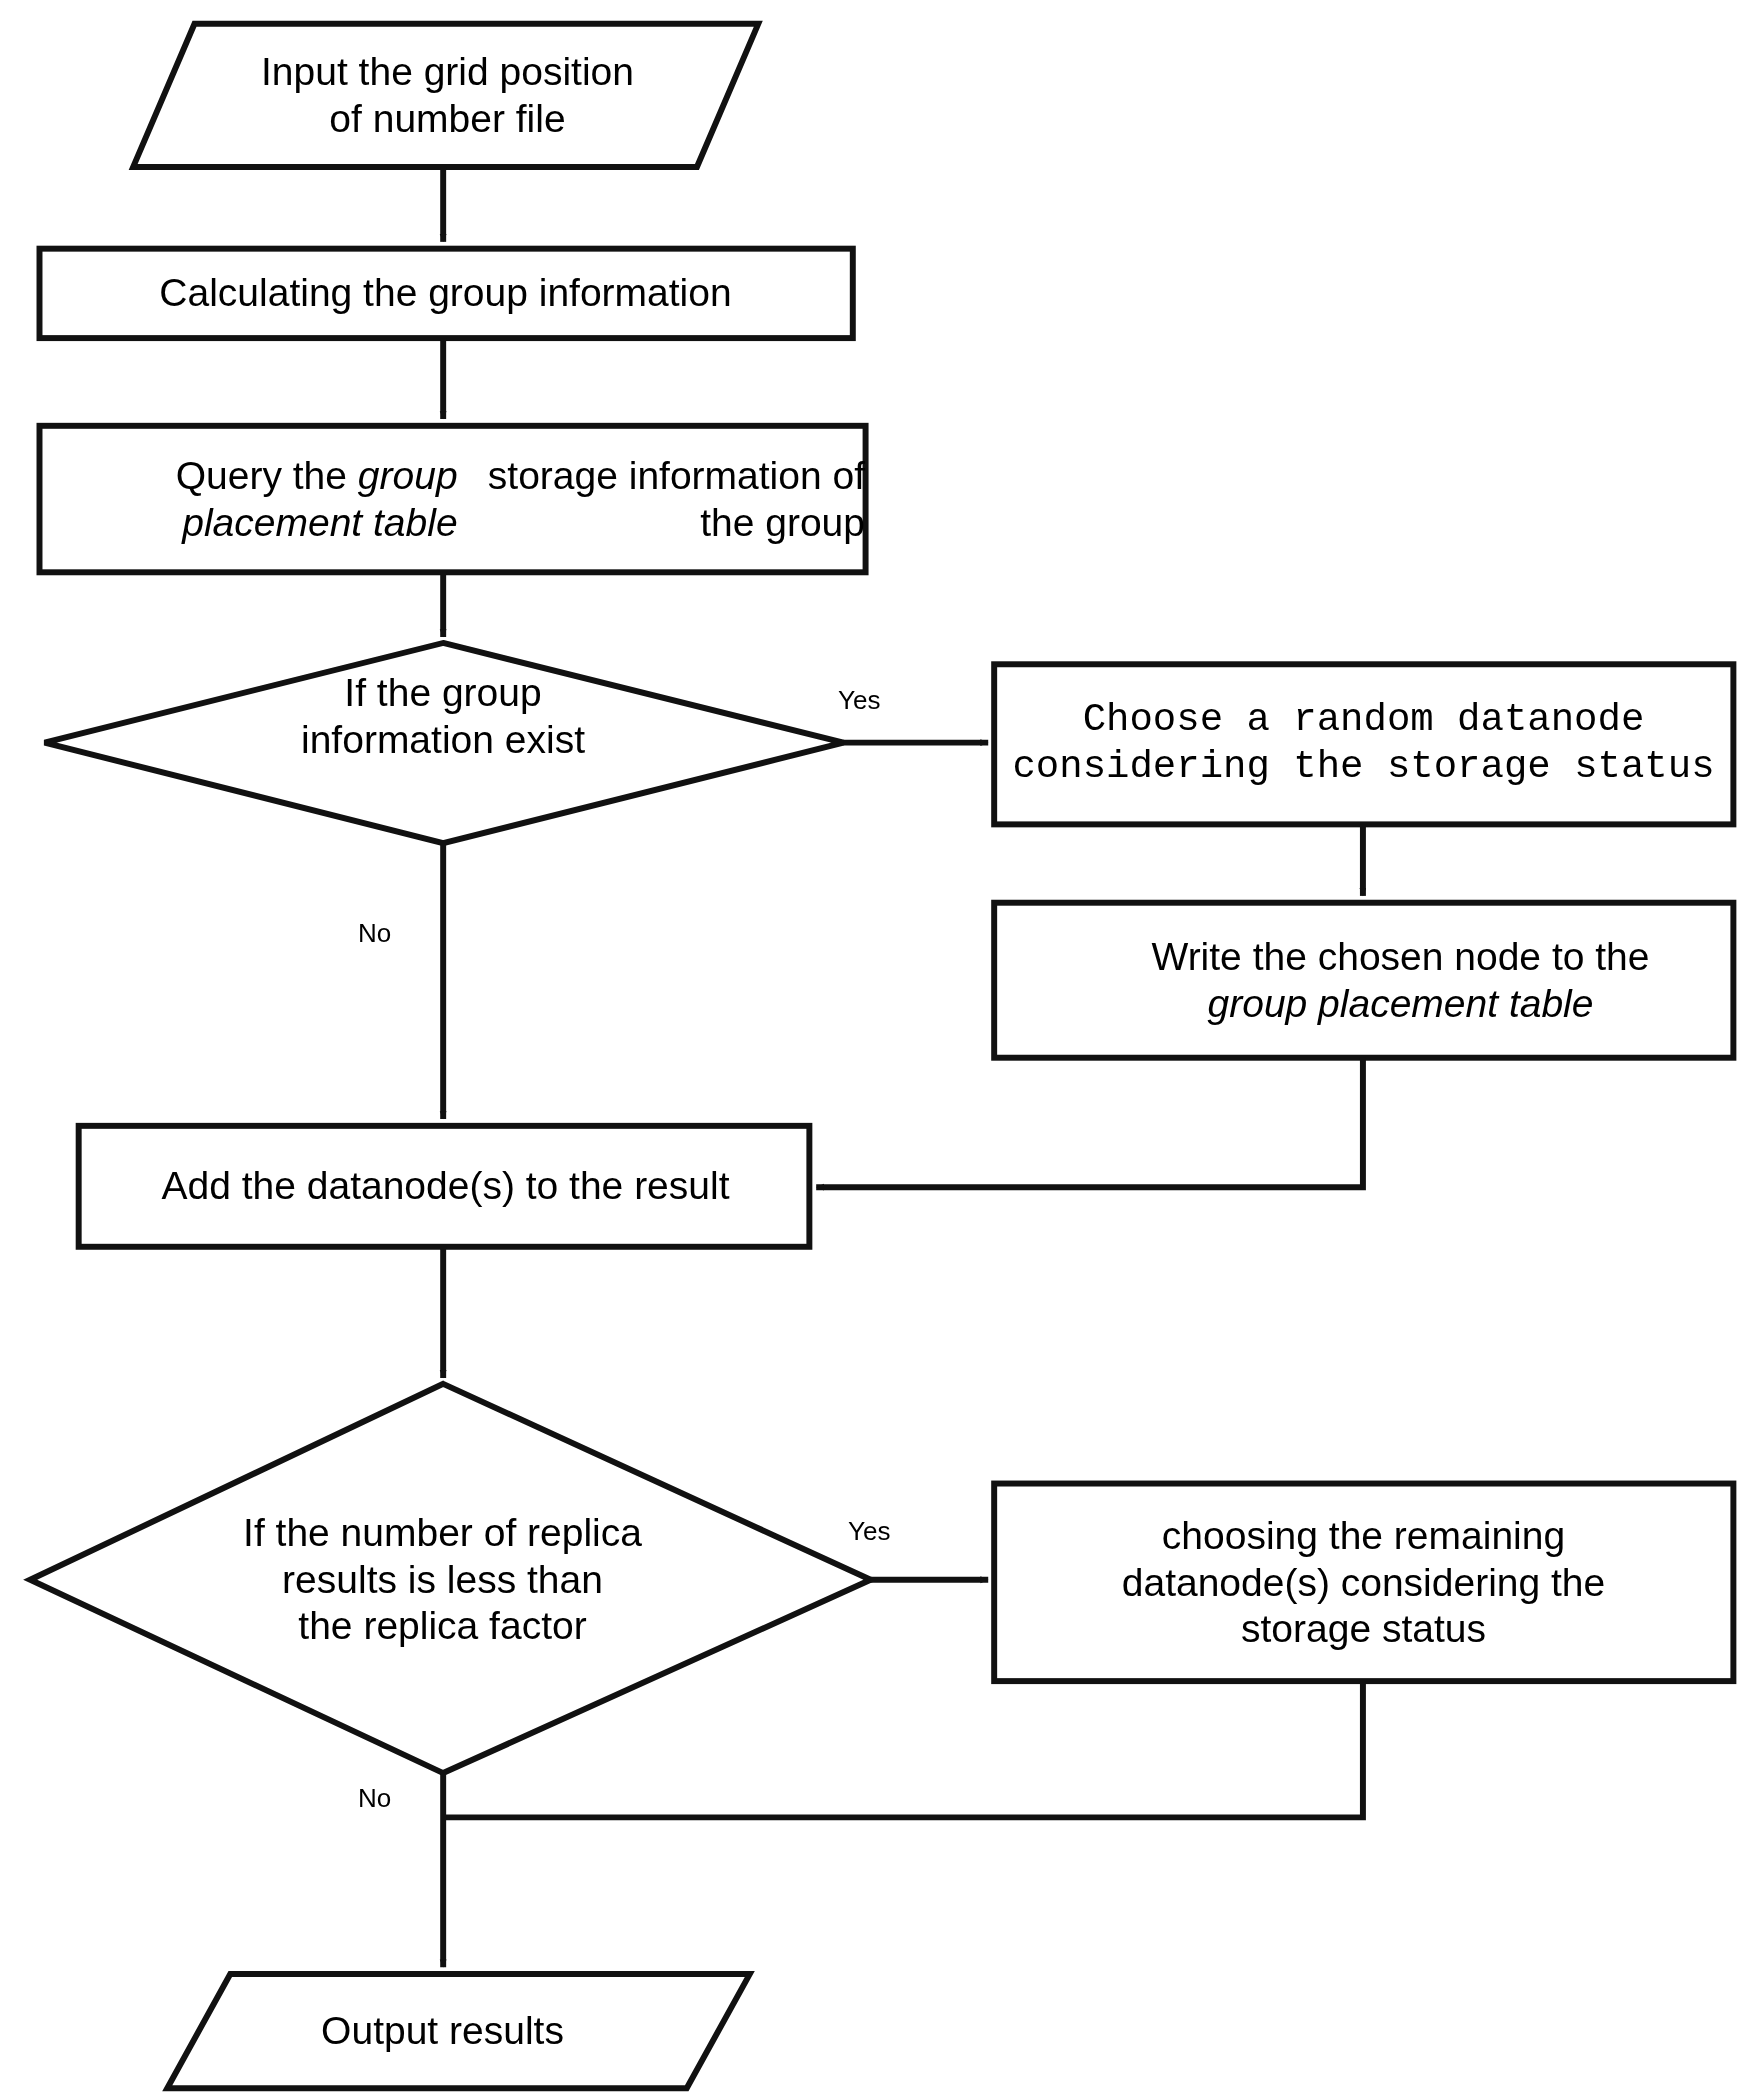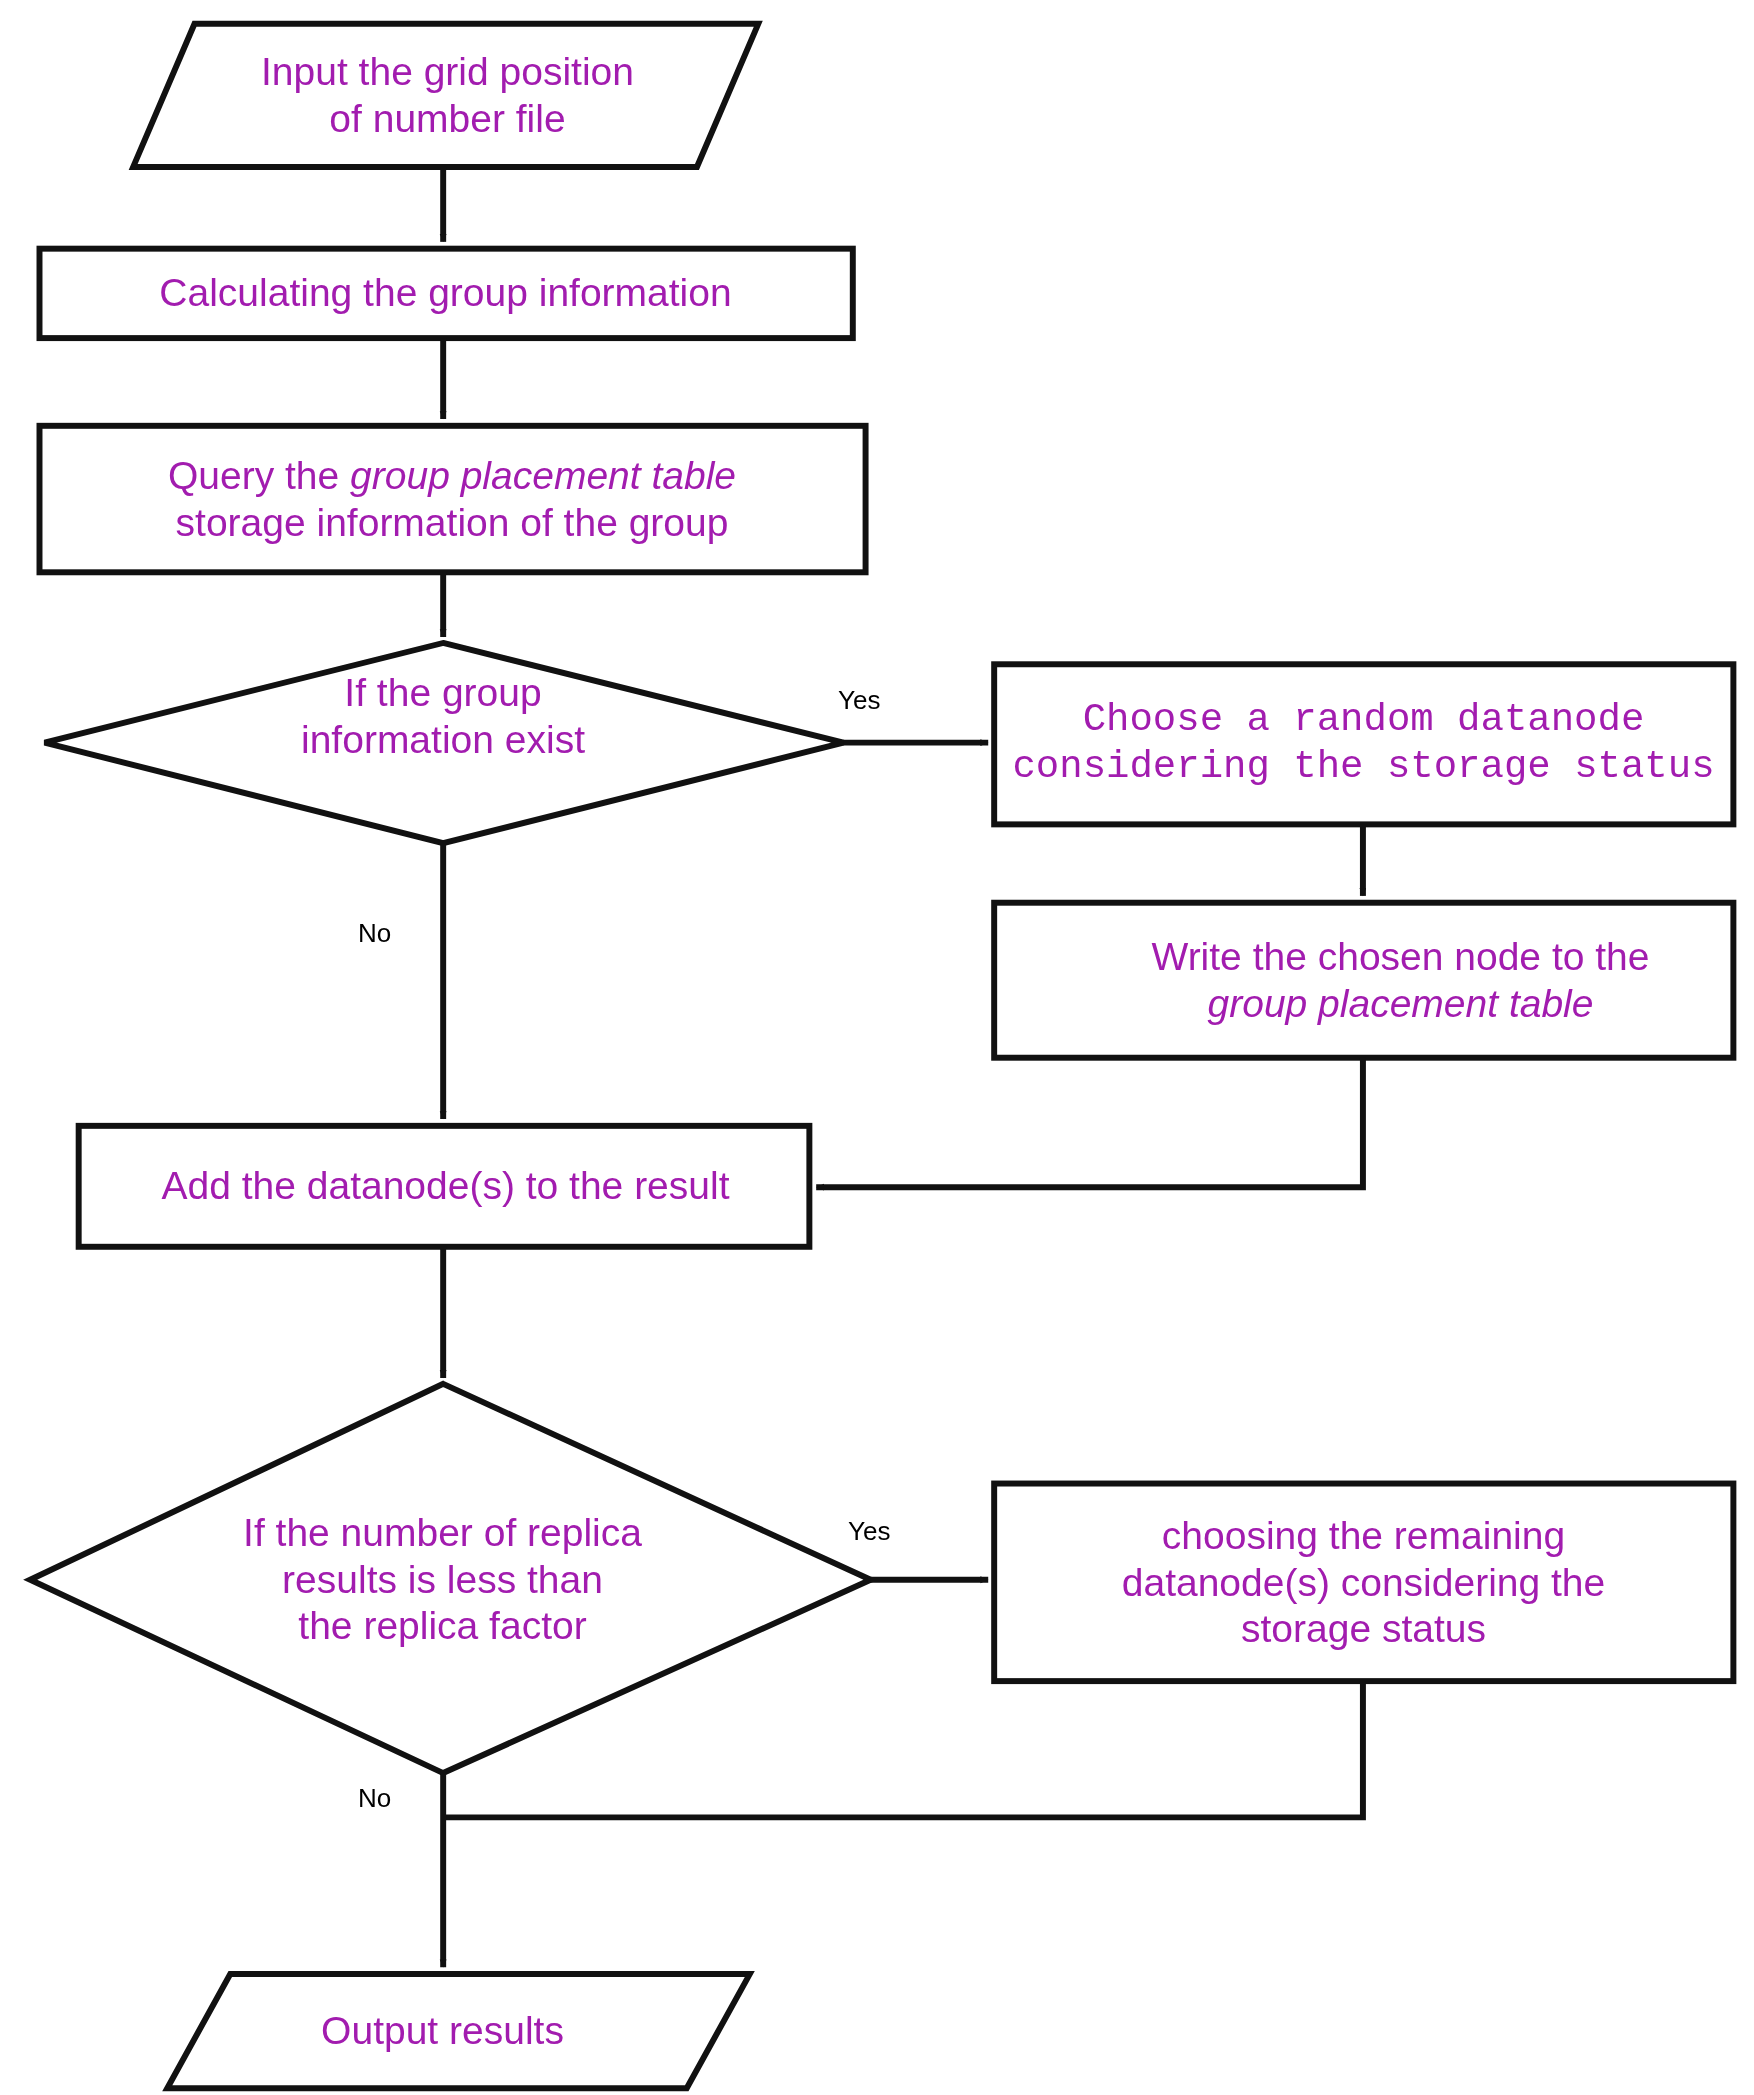--- a/index.html
+++ b/index.html
@@ -23,21 +23,21 @@
     top: 0;
     width: 1755px;
     height: 2095px;
   }
   .node-text {
     position: absolute;
     display: flex;
     align-items: center;
     justify-content: center;
     text-align: center;
-    color: #a21caf;
+    color: #000000;
     font-size: 39px;
     line-height: 1.2;
     white-space: pre-line;
     pointer-events: none;
   }
   .node-text .em {
     font-style: italic;
   }
   .edge-label {
     position: absolute;
@@ -103,21 +103,21 @@
 
   <div class="node-text" style="left:145px; top:24px; width:605px; height:143px; flex-direction:column;">
     <span>Input the grid position</span>
     <span>of number file</span>
   </div>
 
   <div class="node-text" style="left:39px; top:249px; width:813px; height:89px;">
     <span>Calculating the group information</span>
   </div>
 
-  <div class="node-text" style="left:39px; top:426px; width:826px; height:147px; flex-direction:column;">
+  <div class="node-text" style="left:39px; top:426px; width:826px; height:147px; flex-direction:row;text-align:right;">
     <span><span>Query the </span><span class="em">group placement table</span></span>
     <span>storage information of the group</span>
   </div>
 
   <div class="node-text" style="left:179px; top:666px; width:528px; height:102px; flex-direction:column;">
     <span>If the group</span>
     <span>information exist</span>
   </div>
 
   <div class="node-text" style="left:994px; top:664px; width:739px; height:160px; flex-direction:column;font-family:Liberation Mono, monospace;">

